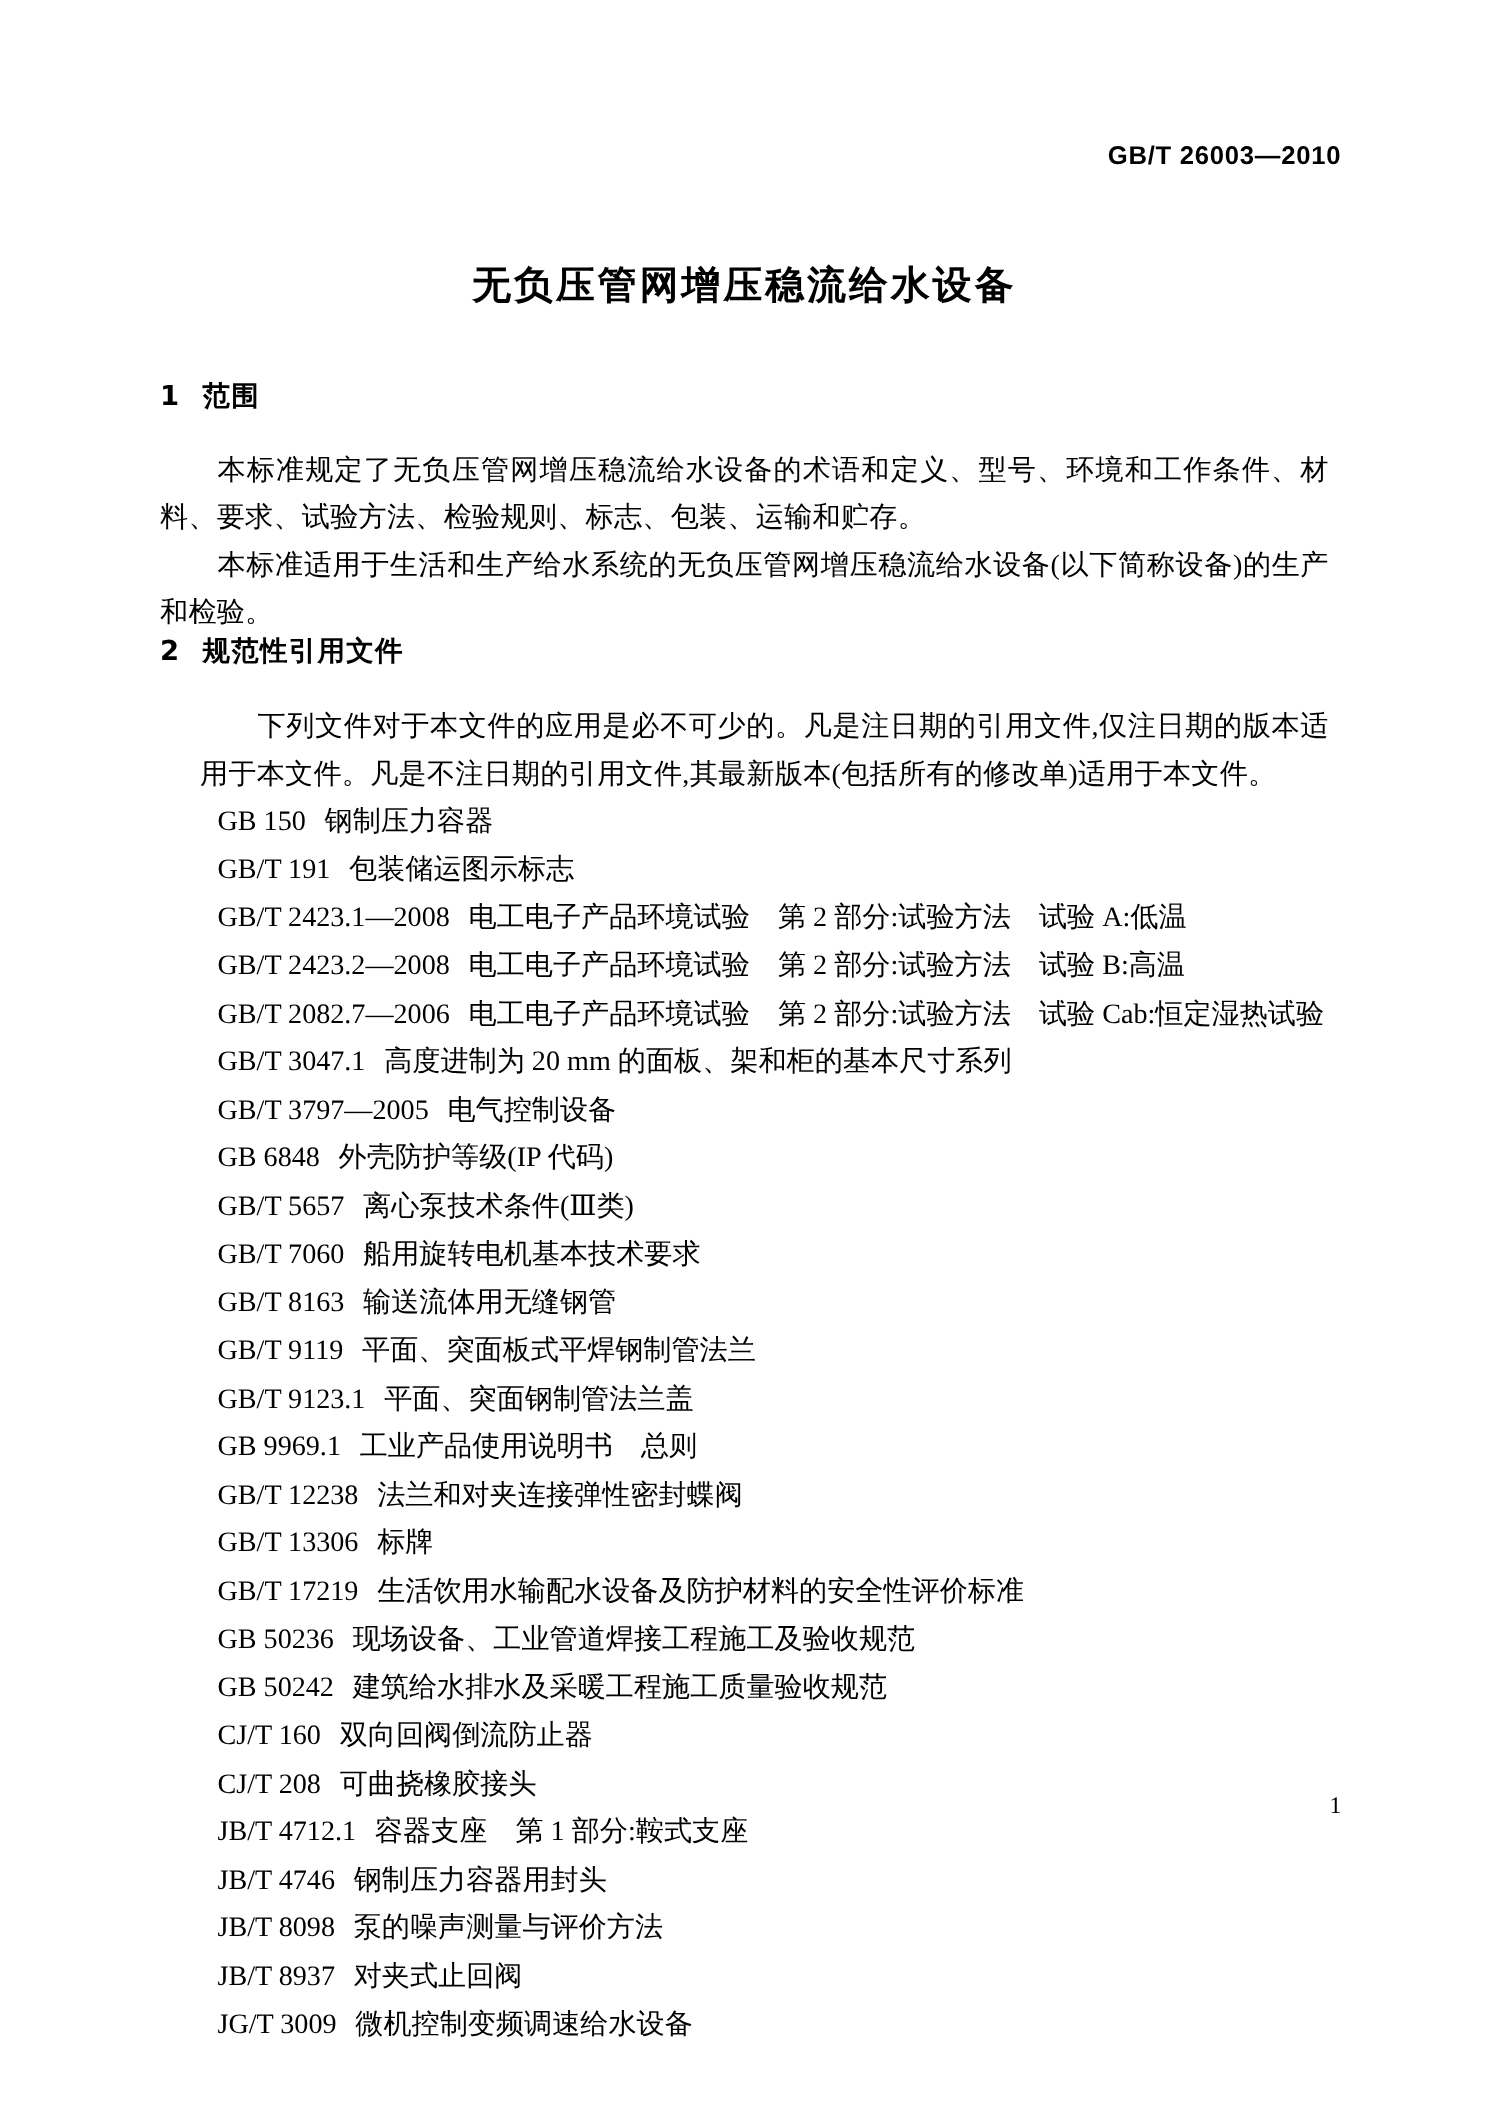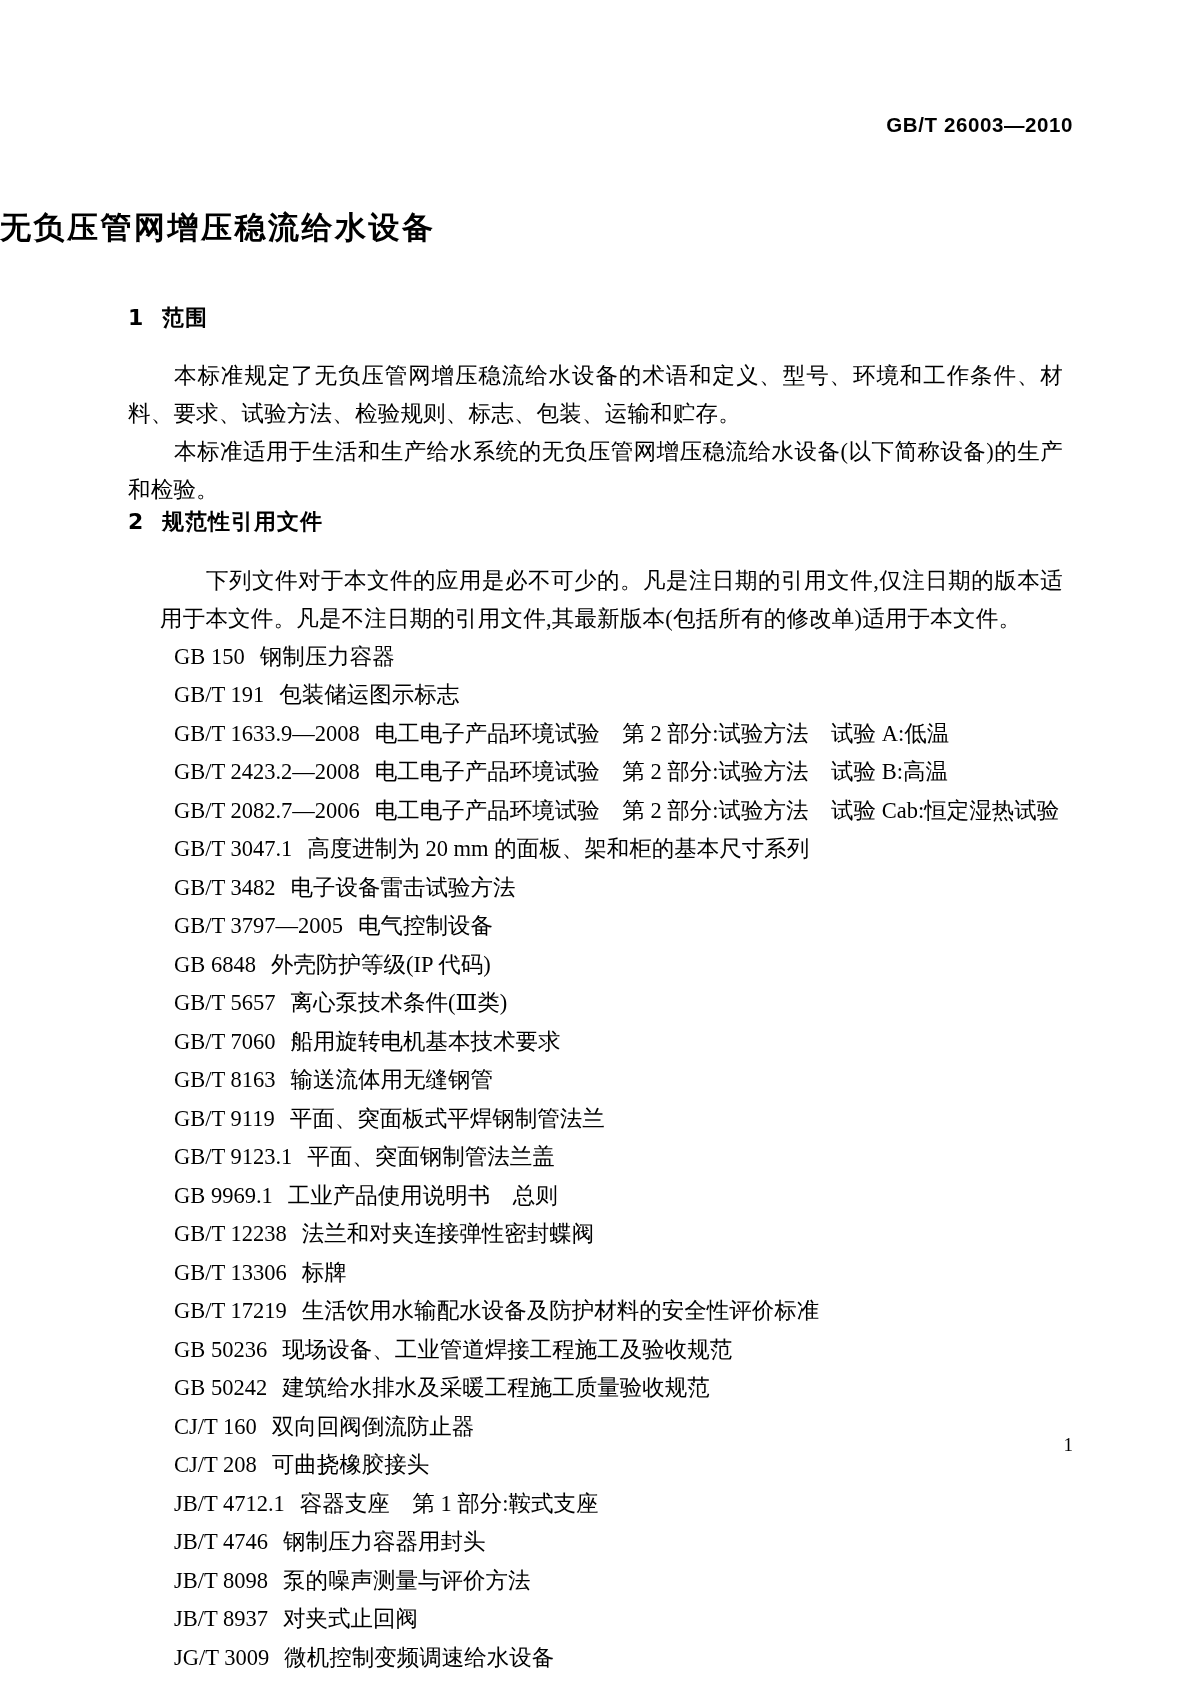--- a/index.html
+++ b/index.html
@@ -35,21 +35,21 @@
     letter-spacing: 0.6px;
     white-space: nowrap;
   }
 
   
   .doc-title {
     position: absolute;
     top: 207px;
     left: 0;
     width: 1191px;
-    text-align: left;
+    text-align: center;
     font-family: "DejaVu Sans", "Liberation Sans", sans-serif;
     font-weight: bold;
     font-size: 31px;
     letter-spacing: 2.5px;
   }
 
   
   .content {
     position: absolute;
     left: 128px;
@@ -139,25 +139,24 @@
       <span class="sec-num">2</span><span>规范性引用文件</span>
     </h2>
 
     <div class="para-block-2">
       <p class="para">下列文件对于本文件的应用是必不可少的。凡是注日期的引用文件,仅注日期的版本适用于本文件。凡是不注日期的引用文件,其最新版本(包括所有的修改单)适用于本文件。</p>
     </div>
 
     <ul class="ref-list" id="ref-list">
         <li><span class="ref-code">GB 150</span><span class="gap-sm"></span><span class="ref-title">钢制压力容器</span></li>
         <li><span class="ref-code">GB/T 191</span><span class="gap-sm"></span><span class="ref-title">包装储运图示标志</span></li>
-        <li><span class="ref-code">GB/T 1633.9—2008</span><span class="gap-sm"></span><span class="ref-title">电工电子产品环境试验　第 2 部分:试验方法　试验 A:低温</span></li>
+        <li><span class="ref-code">GB/T 2423.1—2008</span><span class="gap-sm"></span><span class="ref-title">电工电子产品环境试验　第 2 部分:试验方法　试验 A:低温</span></li>
         <li><span class="ref-code">GB/T 2423.2—2008</span><span class="gap-sm"></span><span class="ref-title">电工电子产品环境试验　第 2 部分:试验方法　试验 B:高温</span></li>
         <li><span class="ref-code">GB/T 2082.7—2006</span><span class="gap-sm"></span><span class="ref-title">电工电子产品环境试验　第 2 部分:试验方法　试验 Cab:恒定湿热试验</span></li>
         <li><span class="ref-code">GB/T 3047.1</span><span class="gap-sm"></span><span class="ref-title">高度进制为 20 mm 的面板、架和柜的基本尺寸系列</span></li>
-        <li><span class="ref-code">GB/T 3482</span><span class="gap-sm"></span><span class="ref-title">电子设备雷击试验方法</span></li>
         <li><span class="ref-code">GB/T 3797—2005</span><span class="gap-sm"></span><span class="ref-title">电气控制设备</span></li>
         <li><span class="ref-code">GB 6848</span><span class="gap-sm"></span><span class="ref-title">外壳防护等级(IP 代码)</span></li>
         <li><span class="ref-code">GB/T 5657</span><span class="gap-sm"></span><span class="ref-title">离心泵技术条件(Ⅲ类)</span></li>
         <li><span class="ref-code">GB/T 7060</span><span class="gap-sm"></span><span class="ref-title">船用旋转电机基本技术要求</span></li>
         <li><span class="ref-code">GB/T 8163</span><span class="gap-sm"></span><span class="ref-title">输送流体用无缝钢管</span></li>
         <li><span class="ref-code">GB/T 9119</span><span class="gap-sm"></span><span class="ref-title">平面、突面板式平焊钢制管法兰</span></li>
         <li><span class="ref-code">GB/T 9123.1</span><span class="gap-sm"></span><span class="ref-title">平面、突面钢制管法兰盖</span></li>
         <li><span class="ref-code">GB 9969.1</span><span class="gap-sm"></span><span class="ref-title">工业产品使用说明书　总则</span></li>
         <li><span class="ref-code">GB/T 12238</span><span class="gap-sm"></span><span class="ref-title">法兰和对夹连接弹性密封蝶阀</span></li>
         <li><span class="ref-code">GB/T 13306</span><span class="gap-sm"></span><span class="ref-title">标牌</span></li>

